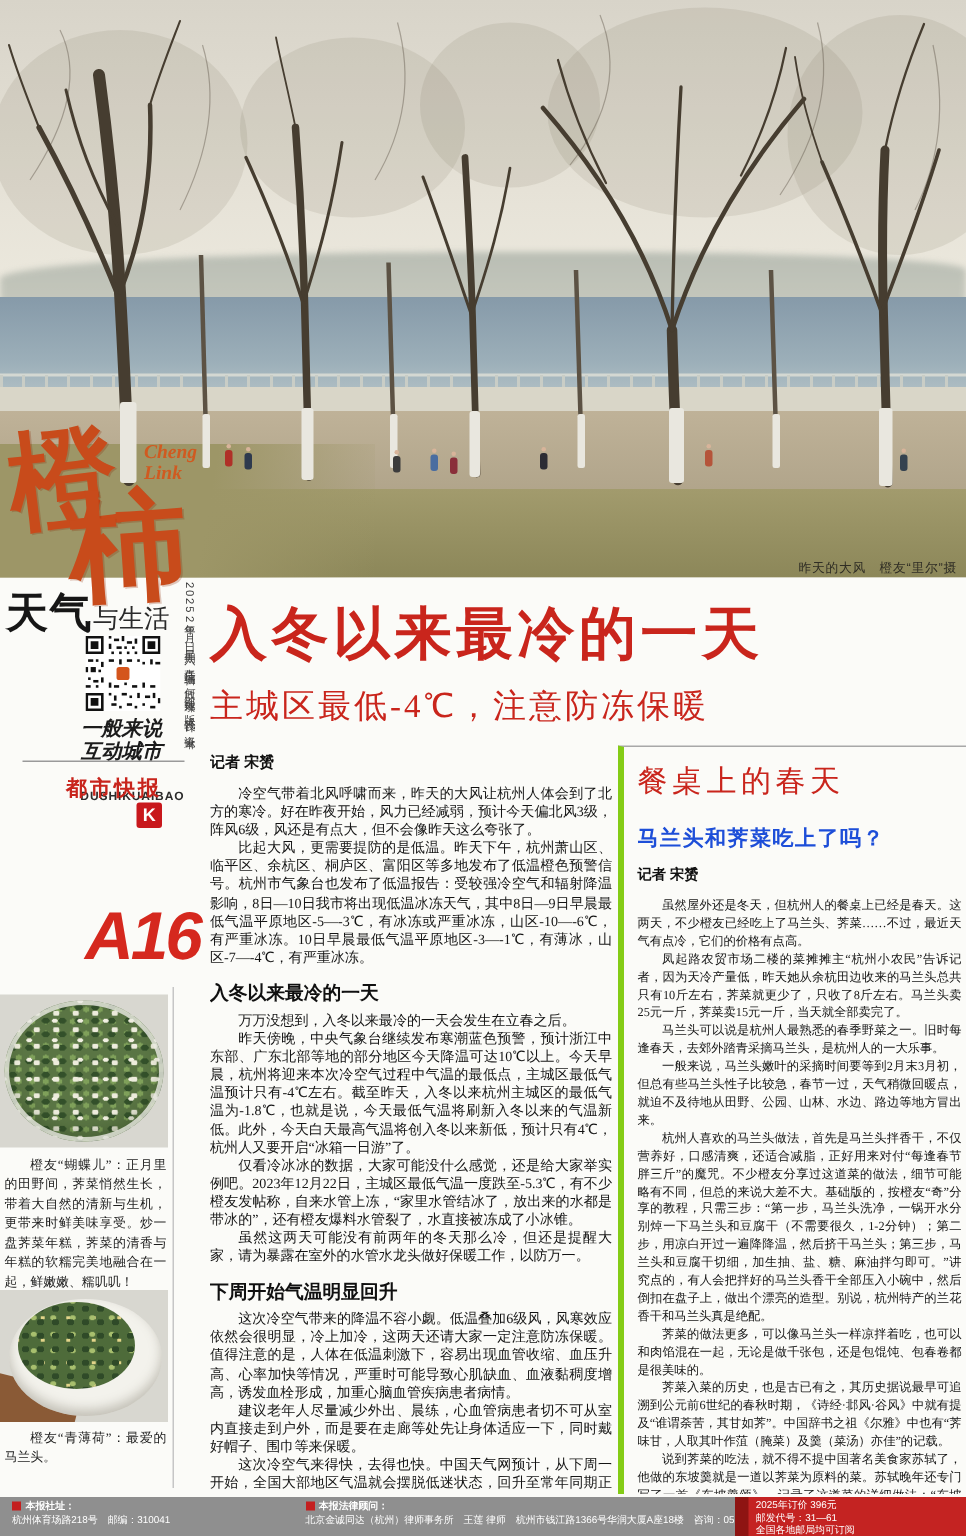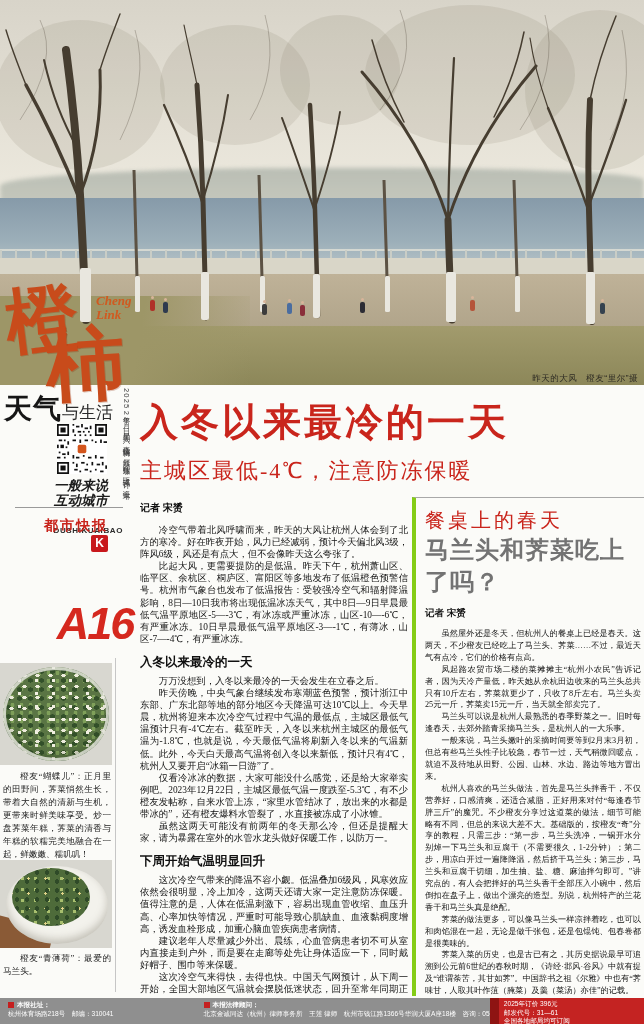--- a/index.html
+++ b/index.html
@@ -93,21 +93,21 @@
 
   
   .lcol{position:absolute;left:140px;top:501px;width:268px;height:494px;overflow:hidden;}
   .lcol p{margin:0;text-indent:2em;text-align:justify;
        font-family:"Liberation Serif",serif;font-size:9.4px;line-height:12.1px;color:#141414;}
   .byline{font-size:10px;font-weight:bold;color:#111;margin:0 0 9px 0;}
   .sec-head{font-size:12.5px;font-weight:bold;color:#101010;margin:9px 0 4px 0;}
   .rcol{position:absolute;left:412px;top:497px;width:232px;height:499px;box-sizing:border-box;
        border-top:1px solid #a8a8a8;border-left:4px solid #84cc16;padding:9px 3px 0 9px;overflow:hidden;}
   .rc-kicker{font-family:"Liberation Serif",serif;font-size:20px;color:#c9251c;letter-spacing:3px;}
-  .rc-title{font-size:24px;font-weight:900;color:#737373;letter-spacing:1px;margin-top:0;}
+  .rc-title{font-size:14px;font-weight:900;color:#1d4ed8;letter-spacing:1px;margin-top:16px;}
   .rc-byline{font-size:9.5px;font-weight:bold;color:#111;margin:9px 0 8px 0;}
   .rcol p{margin:0;text-indent:2em;text-align:justify;
        font-family:"Liberation Serif",serif;font-size:8.2px;line-height:11.9px;color:#141414;}
 
   
   .footer{position:absolute;left:0;top:998px;width:644px;height:26px;background:#8f8f8f;
        color:#fff;font-size:6.6px;line-height:8.6px;display:flex;}
   .f-block{padding:3px 0 0 8px;white-space:nowrap;overflow:hidden;}
   .f-b1{width:190px;}
   .f-b2{width:290px;}

